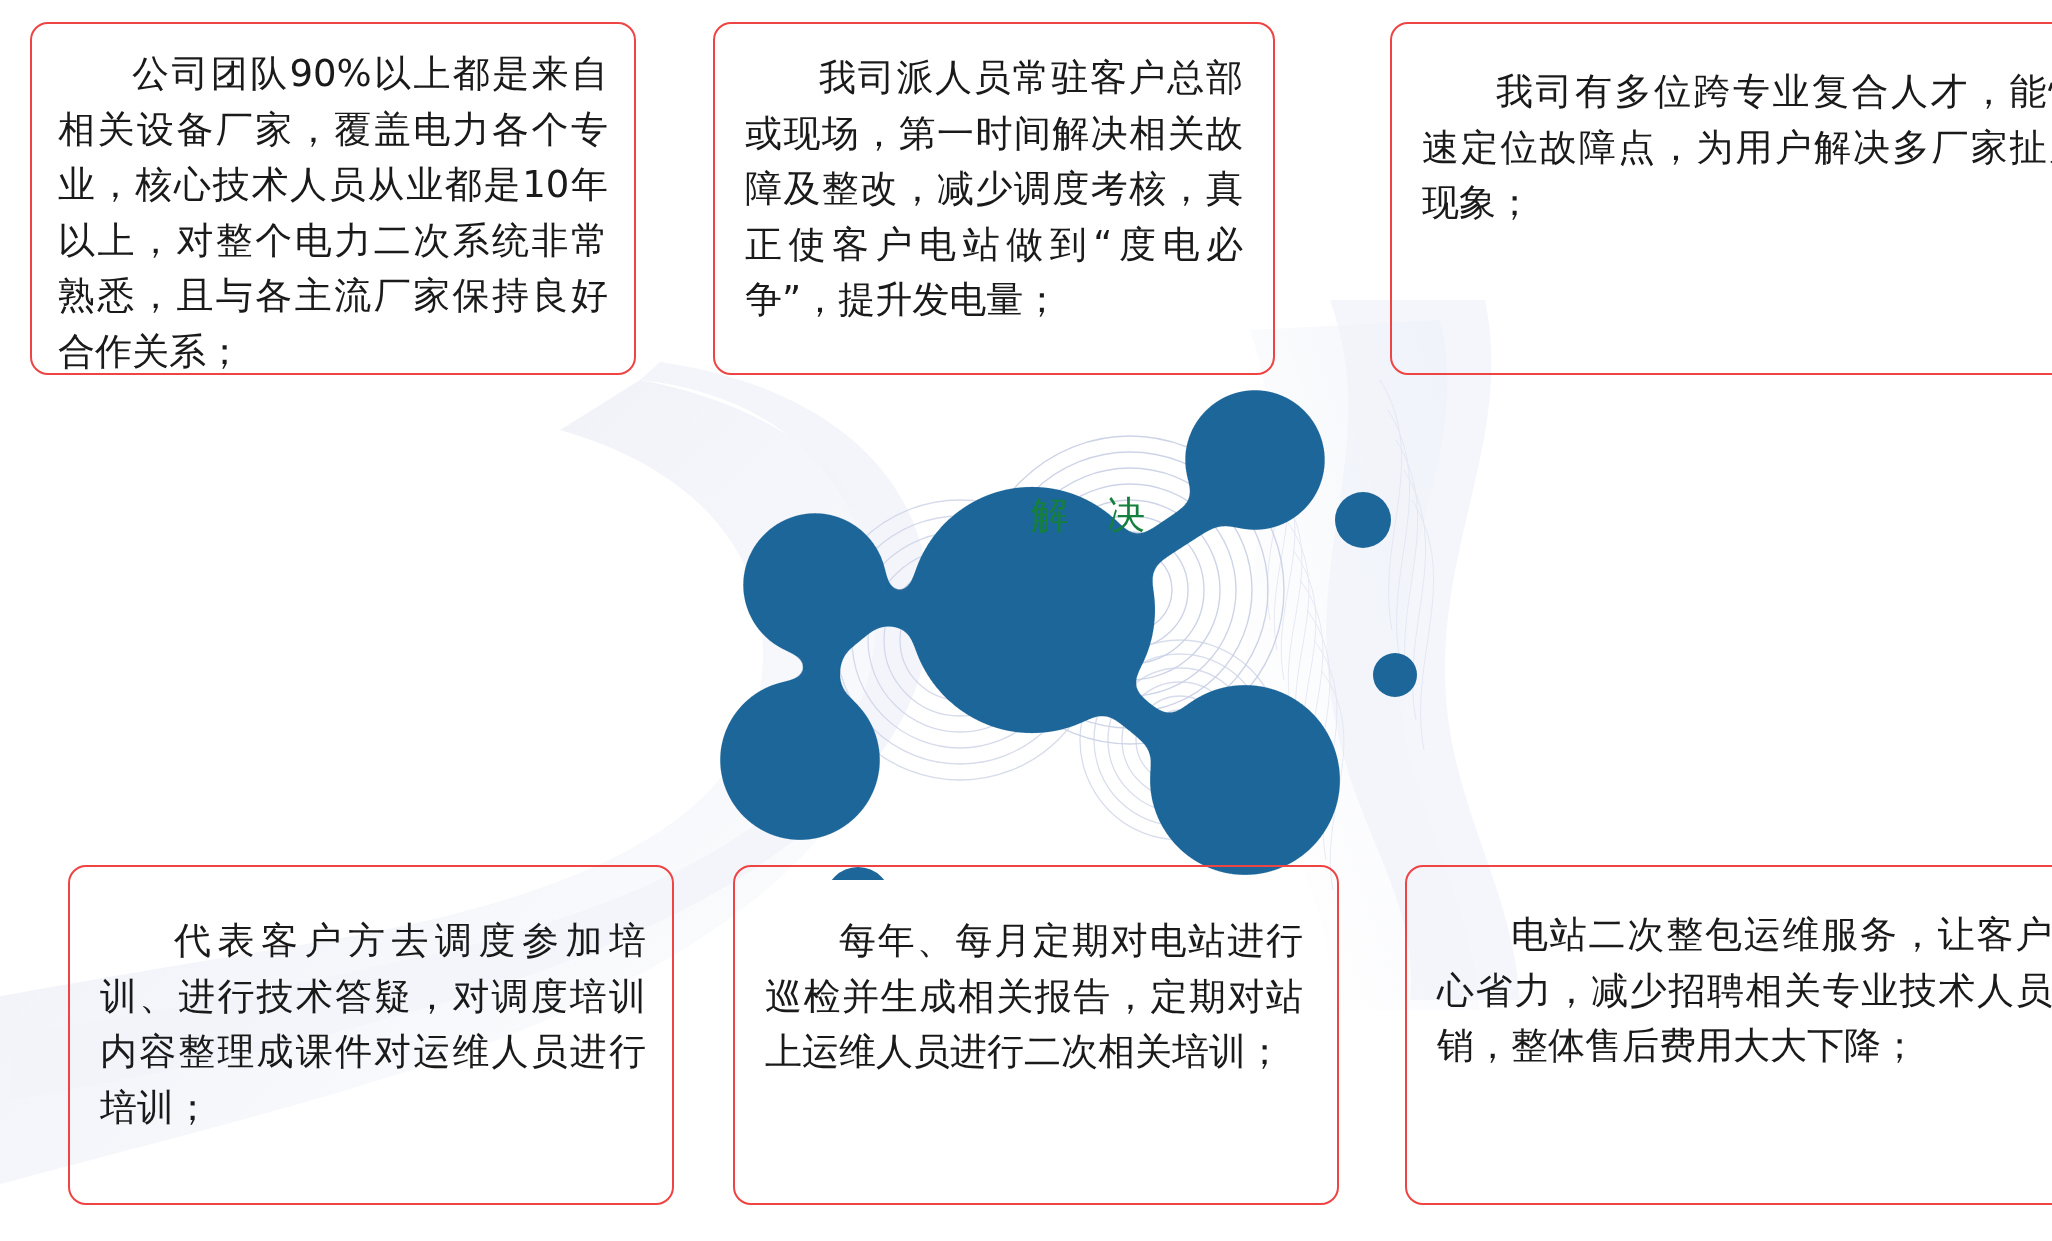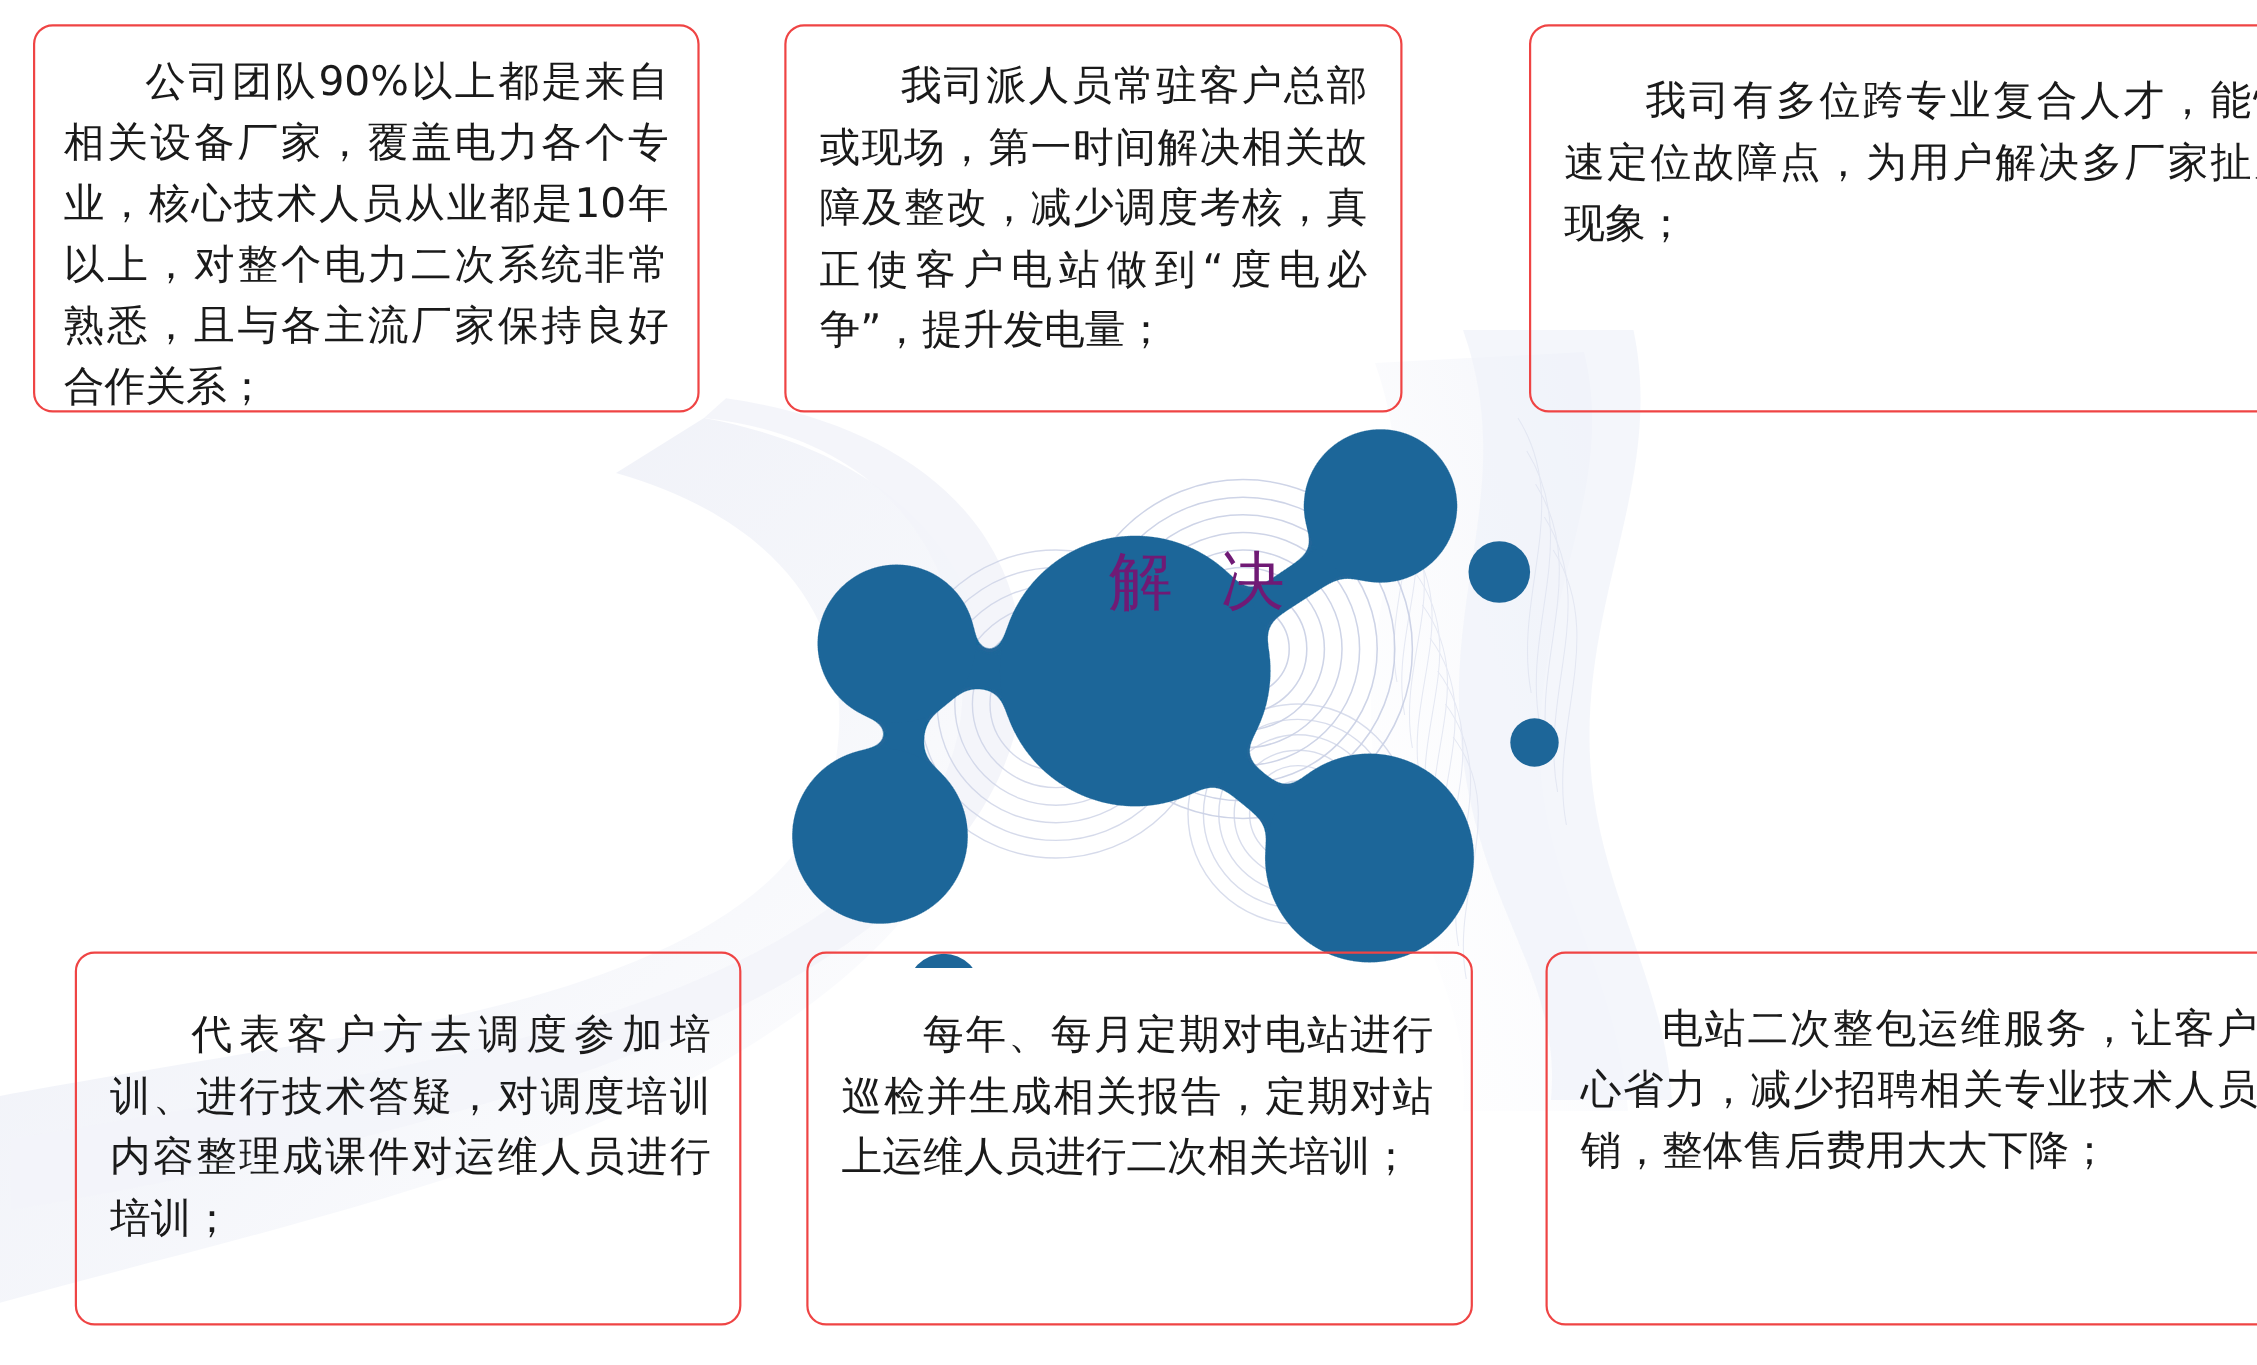--- a/index.html
+++ b/index.html
@@ -46,22 +46,22 @@
     height: 540px;
     z-index: 2;
     pointer-events: none;
   }
   .center-label-inner {
     position: absolute;
     left: 308px;
     top: 150px;
     width: 240px;
     text-align: center;
-    color: #701a75;
-    font-size: 58px;
+    color: #15803d;
+    font-size: 38px;
     line-height: 1.34;
     letter-spacing: 14px;
     text-indent: 14px;
     font-family: "Liberation Sans", "DejaVu Sans", sans-serif;
     font-weight: 400;
   }
 
   
   .card {
     position: absolute;

